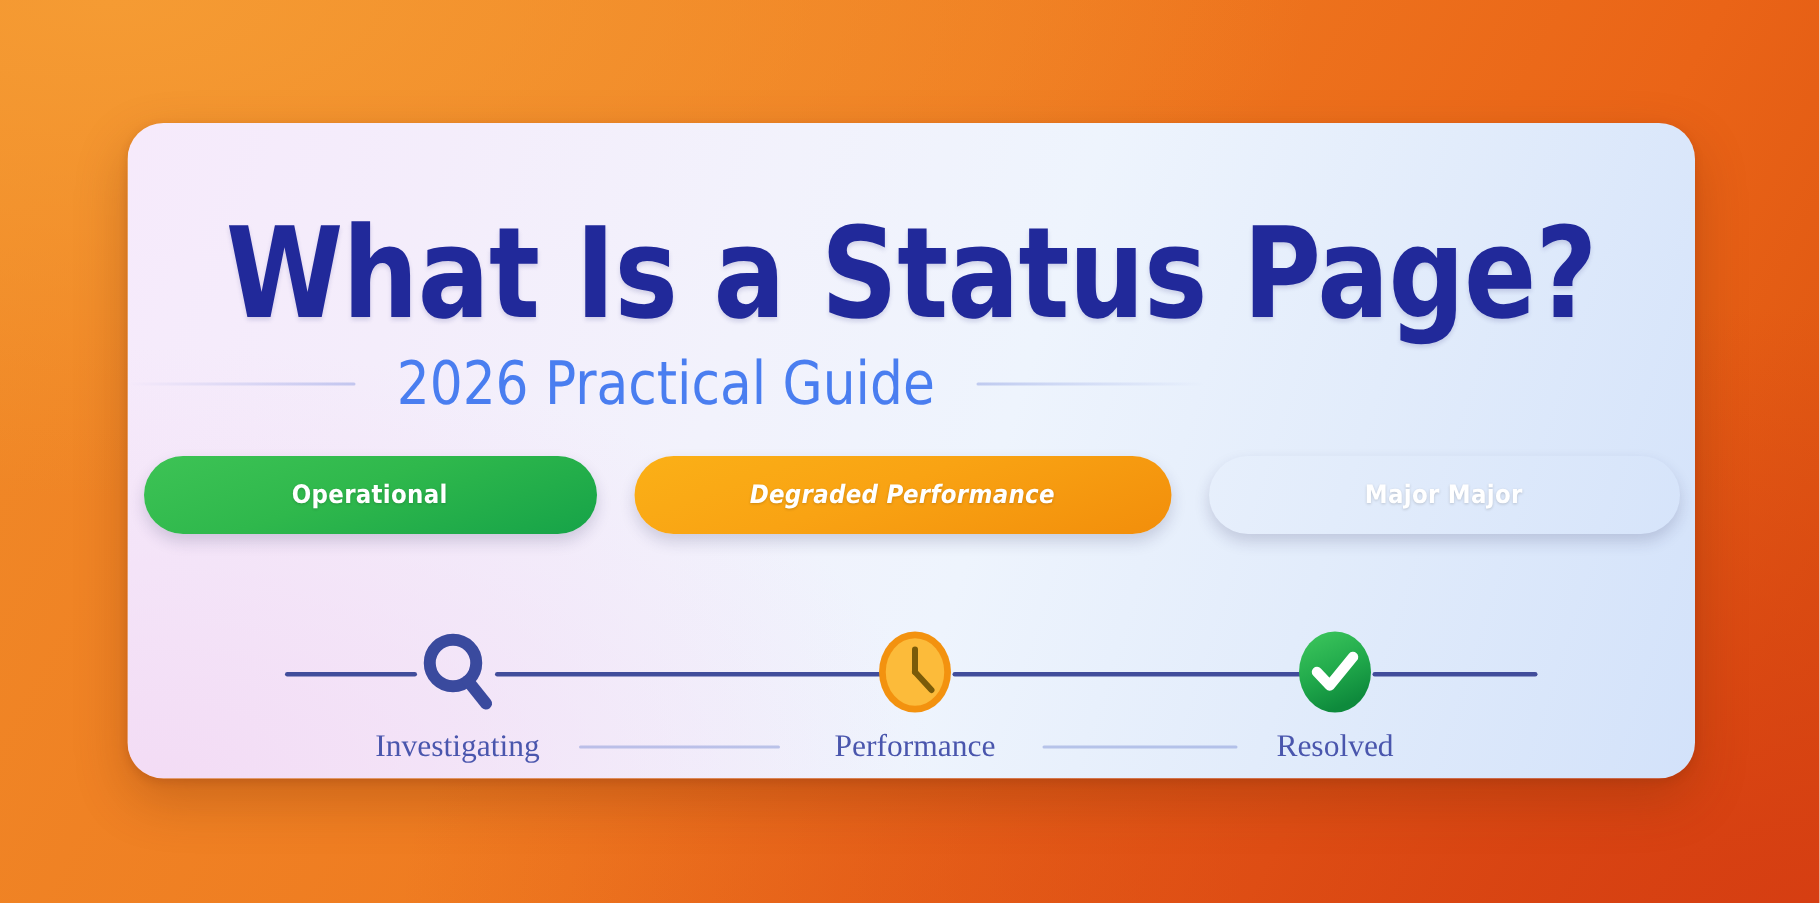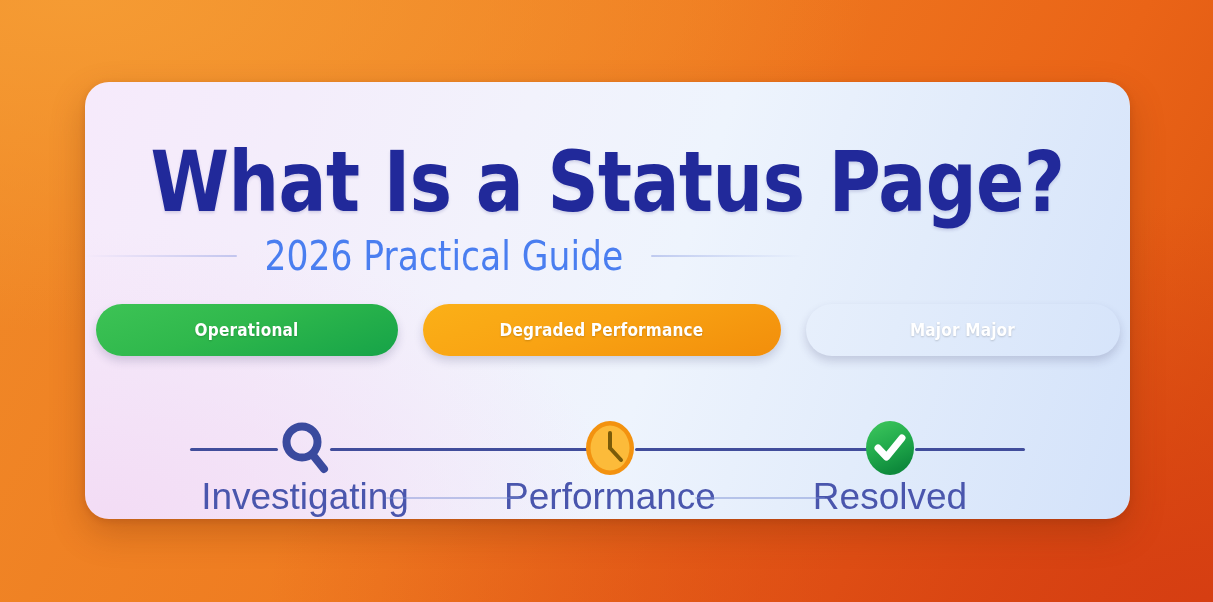--- a/index.html
+++ b/index.html
@@ -112,20 +112,21 @@
     box-shadow: 0 5px 10px rgba(40, 40, 90, 0.18);
     text-shadow: 0 1px 2px rgba(0,0,0,0.18);
   }
   .pill.operational {
     min-width: 242px;
     background: linear-gradient(160deg, #3dc355 0%, #2fb84c 45%, #16a348 100%);
   }
   .pill.degraded {
     min-width: 298px;
     background: linear-gradient(160deg, #fbb017 0%, #f9a313 45%, #f28e0b 100%);
+    font-style: italic;
   }
   .pill.outage {
     min-width: 254px;
     background: linear-gradient(160deg, #ef3churn 0%, #ee2b34 0%, #e8242e 50%, #d81a28 100%);
   }
 
   
   #timeline {
     position: absolute;
     left: 105px;
@@ -165,22 +166,22 @@
     position: absolute;
     left: 0;
     top: 84px;
     width: 100%;
     height: 30px;
   }
   .label {
     position: absolute;
     top: 0;
     transform: translateX(-50%);
-    font-family: Liberation Sans, sans-serif;
-    font-size: 37px;
+    font-family: Liberation Serif, serif;
+    font-size: 21px;
     line-height: 30px;
     color: #4a56ad;
     white-space: nowrap;
   }
   .label-link {
     position: absolute;
     top: 15px;
     height: 2px;
     border-radius: 2px;
     background: rgba(120,140,210,0.45);

